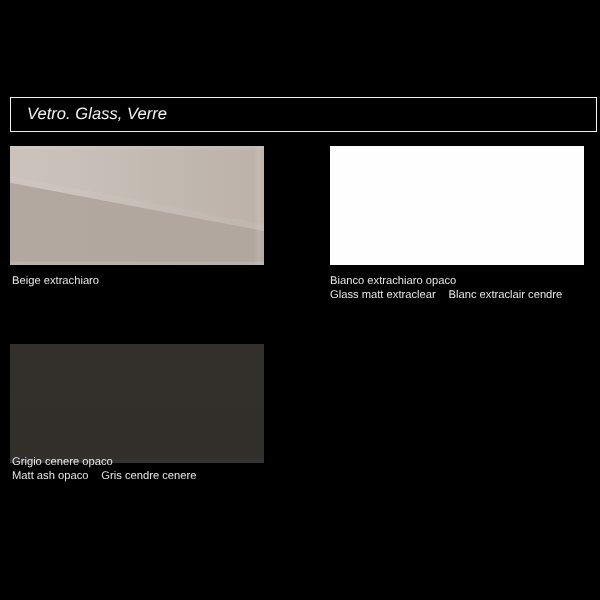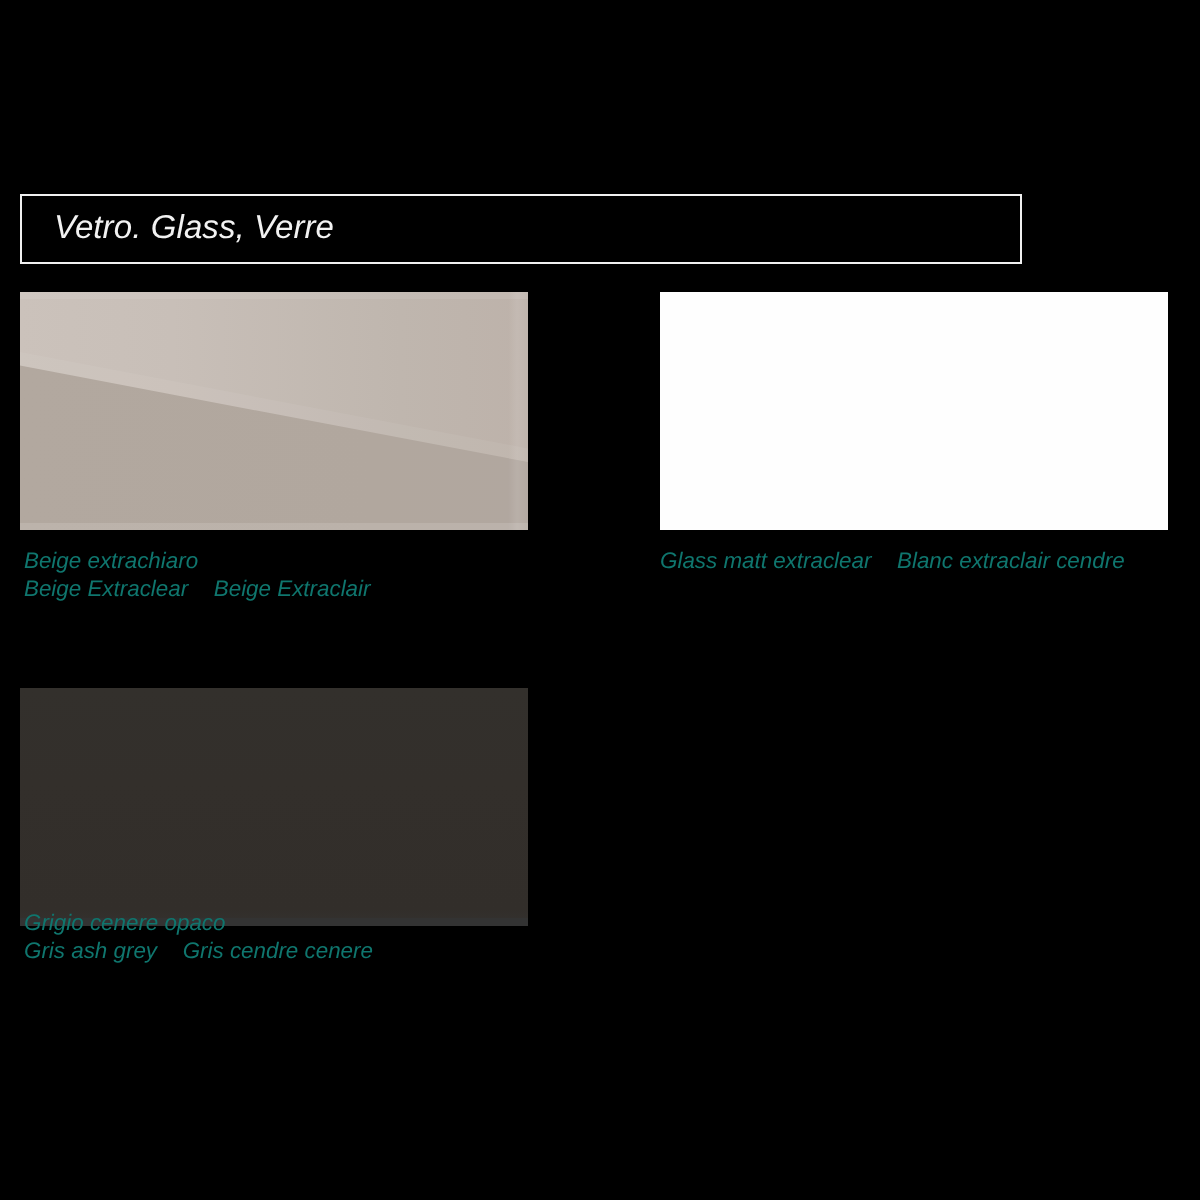--- a/index.html
+++ b/index.html
@@ -8,36 +8,36 @@
     width:600px; height:600px; background:#000;
     font-family:"Liberation Sans", sans-serif;
     overflow:hidden; position:relative;
   }
   .page { position:absolute; inset:0; }
   * { -webkit-font-smoothing:antialiased; text-rendering:geometricPrecision; }
   .caption, .section-header-title { transform: translateZ(0); will-change: transform; }
 
   .section-header {
     position:absolute; left:10px; top:97px;
-    width:501px; height:35px;
+    width:587px; height:35px;
     border:1px solid #f0f0f0;
     box-sizing:border-box;
   }
   .section-header-title {
     position:absolute; left:16px; top:7px;
     color:#f2f2f2; font-style:italic; font-size:16.5px;
     letter-spacing:0.05px; white-space:nowrap;
   }
 
   .swatch { position:absolute; overflow:hidden; }
   .sw-beige { left:10px; top:146px; width:254px; height:119px; }
   .sw-white { left:330px; top:146px; width:254px; height:119px; }
   .sw-grey  { left:10px; top:344px; width:254px; height:119px; }
 
-  .caption { position:absolute; color:#0f766e; font-style:italic; }
+  .caption { position:absolute; color:#e5e5e5; }
   .caption .l1 { font-size:11.2px; line-height:13.6px; white-space:nowrap; }
   .caption .l2 { font-size:11.2px; line-height:13.6px; white-space:nowrap; }
   .caption .l2 .gap { display:inline-block; width:12.8px; }
 
   .cap-beige { left:12px; top:275px; }
   .cap-white { left:330px; top:275px; }
   .cap-grey  { left:12px; top:456px; }
 </style>
 </head>
 <body>
@@ -93,25 +93,25 @@
           <stop offset="1" stop-color="#343230"></stop>
         </linearGradient>
       </defs>
       <rect x="0" y="0" width="254" height="119" fill="url(#gGreyV)"></rect>
       <rect x="0" y="115" width="254" height="4" fill="#343434" opacity="0.85"></rect>
     </svg>
   </div>
 
   <div class="caption cap-beige">
     <div class="l1">Beige extrachiaro</div>
-    <div class="l2"><span>Beige Extraclear</span><span class="gap"></span><span>Beige Extraclair</span></div>
   </div>
 
   <div class="caption cap-white">
+    <div class="l1">Bianco extrachiaro opaco</div>
     <div class="l2"><span>Glass matt extraclear</span><span class="gap"></span><span>Blanc extraclair cendre</span></div>
   </div>
 
   <div class="caption cap-grey">
     <div class="l1">Grigio cenere opaco</div>
-    <div class="l2"><span>Gris ash grey</span><span class="gap"></span><span>Gris cendre cenere</span></div>
+    <div class="l2"><span>Matt ash opaco</span><span class="gap"></span><span>Gris cendre cenere</span></div>
   </div>
 
 </div>
 
 </body></html>

